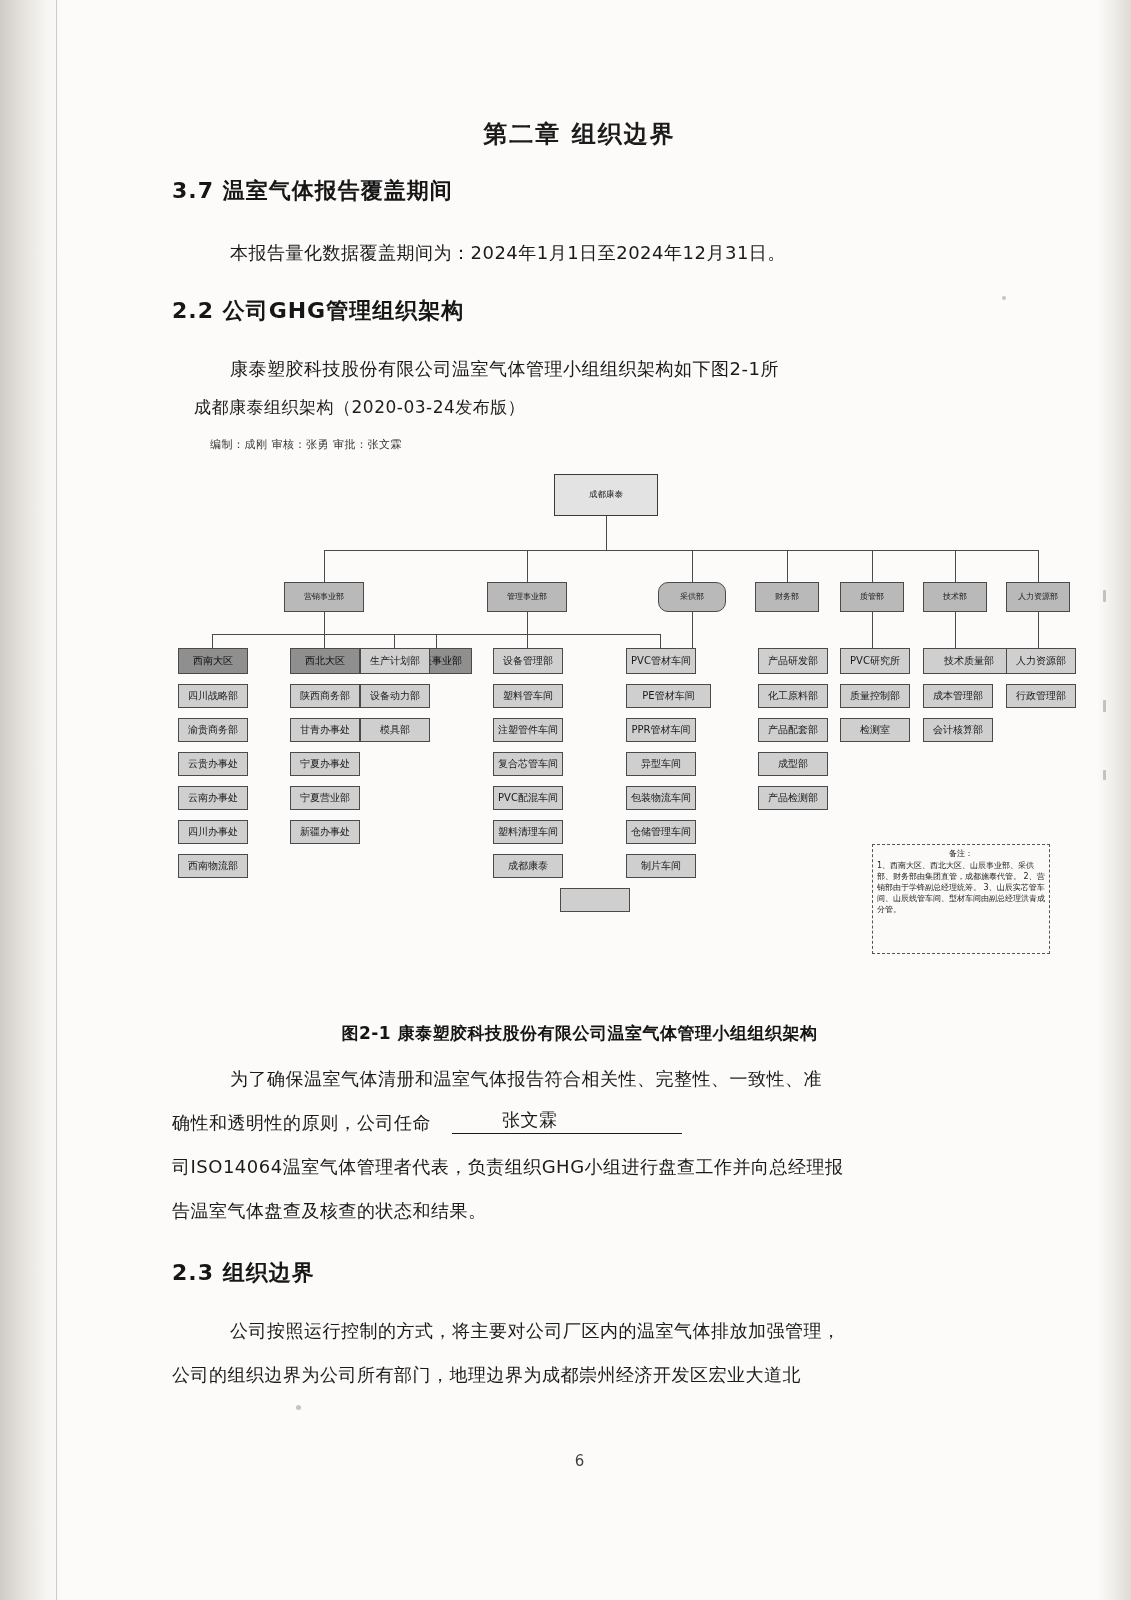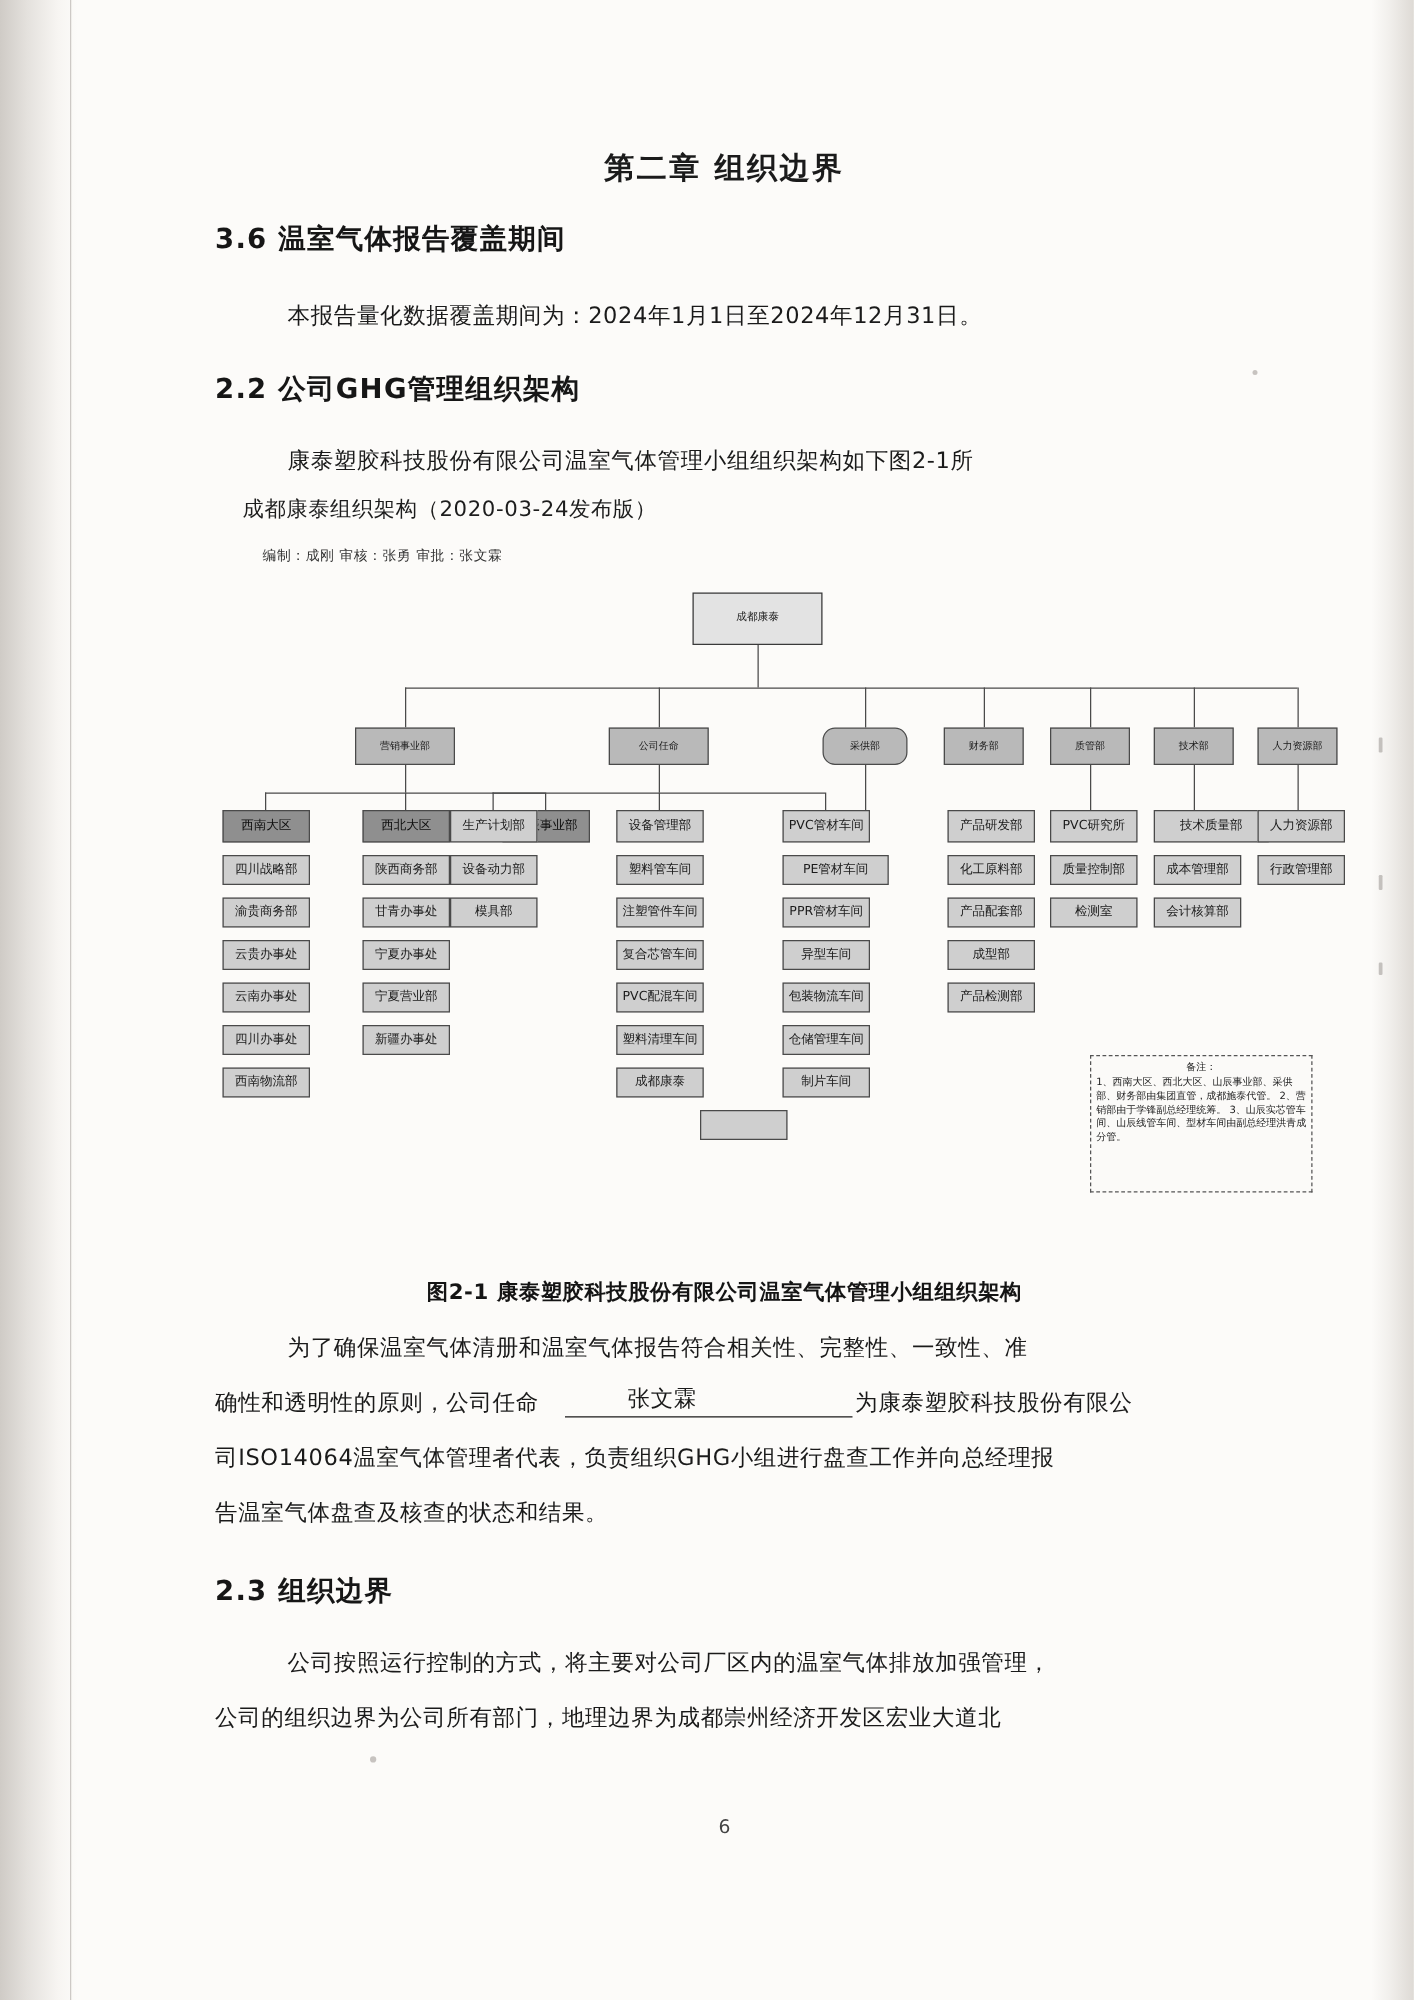--- a/index.html
+++ b/index.html
@@ -99,21 +99,21 @@
   <div class="speck" style="left:1103px;top:590px;width:3px;height:12px;border-radius:1px;"></div>
   <div class="speck" style="left:1103px;top:700px;width:3px;height:12px;border-radius:1px;"></div>
   <div class="speck" style="left:1103px;top:770px;width:3px;height:10px;border-radius:1px;"></div>
   <div class="speck" style="left:1022px;top:852px;width:5px;height:3px;border-radius:1px;"></div>
   <div class="speck" style="left:296px;top:1405px;width:5px;height:5px;"></div>
 
   <div class="content">
 
     <div class="h1">第二章 组织边界</div>
 
-    <div class="h2" style="top:176px;">3.6 温室气体报告覆盖期间</div>
+    <div class="h2" style="top:176px;">3.7 温室气体报告覆盖期间</div>
     <div class="para" style="left:168px;top:236px;width:860px;">本报告量化数据覆盖期间为：2024年1月1日至2024年12月31日。</div>
 
     <div class="h2" style="top:296px;">2.2 公司GHG管理组织架构</div>
     <div class="para" style="left:168px;top:352px;width:860px;">康泰塑胶科技股份有限公司温室气体管理小组组织架构如下图2-1所</div>
 
     <div class="chart-title">成都康泰组织架构（2020-03-24发布版）</div>
     <div class="chart-sub">编制：成刚  审核：张勇  审批：张文霖</div>
 
     <div class="chart">
 
@@ -124,21 +124,21 @@
 
       <div class="ln lnv" style="left:152px;top:88px;height:32px;"></div>
       <div class="ln lnv" style="left:355px;top:88px;height:32px;"></div>
       <div class="ln lnv" style="left:520px;top:88px;height:32px;"></div>
       <div class="ln lnv" style="left:615px;top:88px;height:32px;"></div>
       <div class="ln lnv" style="left:700px;top:88px;height:32px;"></div>
       <div class="ln lnv" style="left:783px;top:88px;height:32px;"></div>
       <div class="ln lnv" style="left:866px;top:88px;height:32px;"></div>
 
       <div class="node l1" style="left:112px;top:120px;width:80px;height:30px;">营销事业部</div>
-      <div class="node l1" style="left:315px;top:120px;width:80px;height:30px;">公司任命</div>
+      <div class="node l1" style="left:315px;top:120px;width:80px;height:30px;">管理事业部</div>
       <div class="node l1" style="left:486px;top:120px;width:68px;height:30px;border-radius:10px;">采供部</div>
       <div class="node l1" style="left:583px;top:120px;width:64px;height:30px;">财务部</div>
       <div class="node l1" style="left:668px;top:120px;width:64px;height:30px;">质管部</div>
       <div class="node l1" style="left:751px;top:120px;width:64px;height:30px;">技术部</div>
       <div class="node l1" style="left:834px;top:120px;width:64px;height:30px;">人力资源部</div>
 
       <div class="ln lnv" style="left:152px;top:150px;height:22px;"></div>
       <div class="ln lnh" style="left:40px;top:172px;width:224px;"></div>
       <div class="ln lnv" style="left:40px;top:172px;height:14px;"></div>
       <div class="ln lnv" style="left:152px;top:172px;height:14px;"></div>
@@ -220,21 +220,20 @@
         <span>3、山辰实芯管车间、山辰线管车间、型材车间由副总经理洪青成分管。</span>
       </div>
     </div>
 
     <div class="fig-cap">图2-1  康泰塑胶科技股份有限公司温室气体管理小组组织架构</div>
 
     <div class="para" style="left:168px;top:1062px;width:860px;">为了确保温室气体清册和温室气体报告符合相关性、完整性、一致性、准</div>
     <div class="para" style="left:110px;top:1106px;">确性和透明性的原则，公司任命</div>
     <div class="para" style="left:440px;top:1103px;font-weight:normal;">张文霖</div>
     <div class="blank-line" style="left:390px;top:1133px;width:230px;"></div>
-    <div class="para" style="left:622px;top:1106px;">为康泰塑胶科技股份有限公</div>
     <div class="para" style="left:110px;top:1150px;width:920px;">司ISO14064温室气体管理者代表，负责组织GHG小组进行盘查工作并向总经理报</div>
     <div class="para" style="left:110px;top:1194px;width:920px;">告温室气体盘查及核查的状态和结果。</div>
 
     <div class="h2" style="top:1258px;">2.3 组织边界</div>
     <div class="para" style="left:168px;top:1314px;width:900px;">公司按照运行控制的方式，将主要对公司厂区内的温室气体排放加强管理，</div>
     <div class="para" style="left:110px;top:1358px;width:920px;">公司的组织边界为公司所有部门，地理边界为成都崇州经济开发区宏业大道北</div>
 
     <div class="pageno">6</div>
   </div>
 </div>

